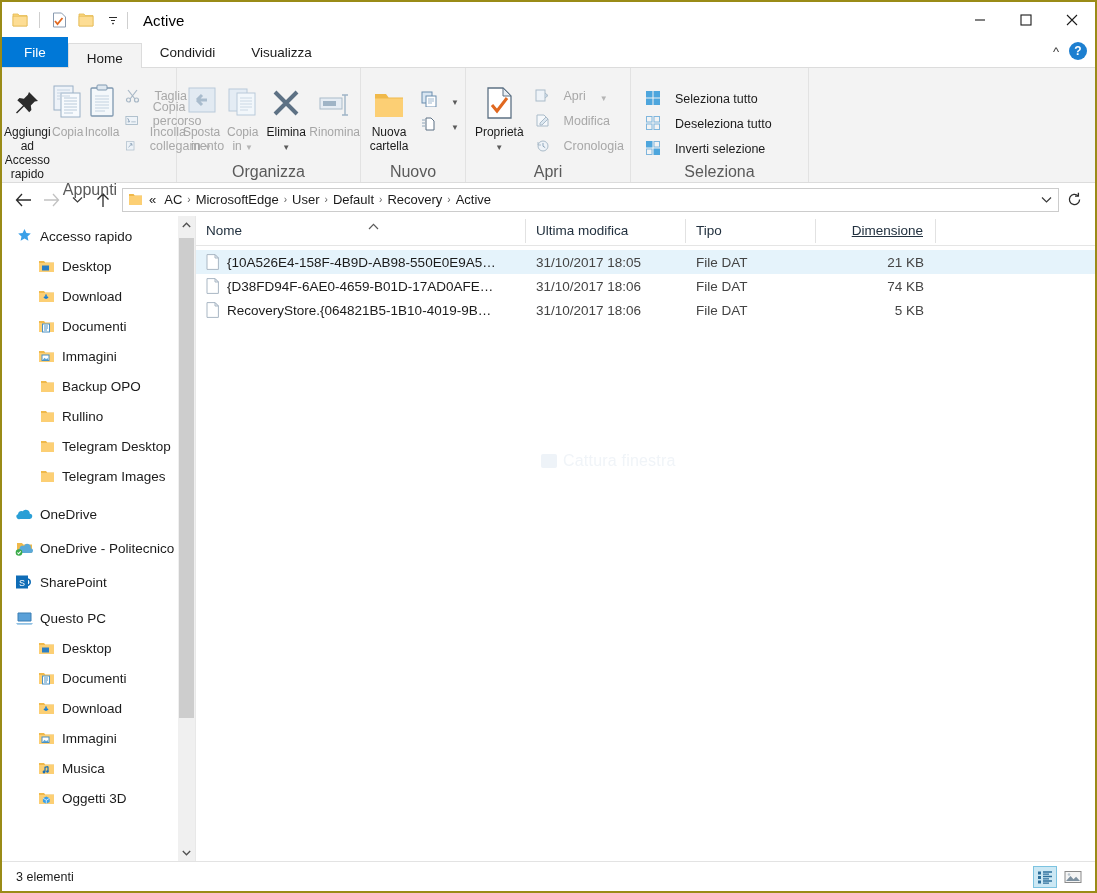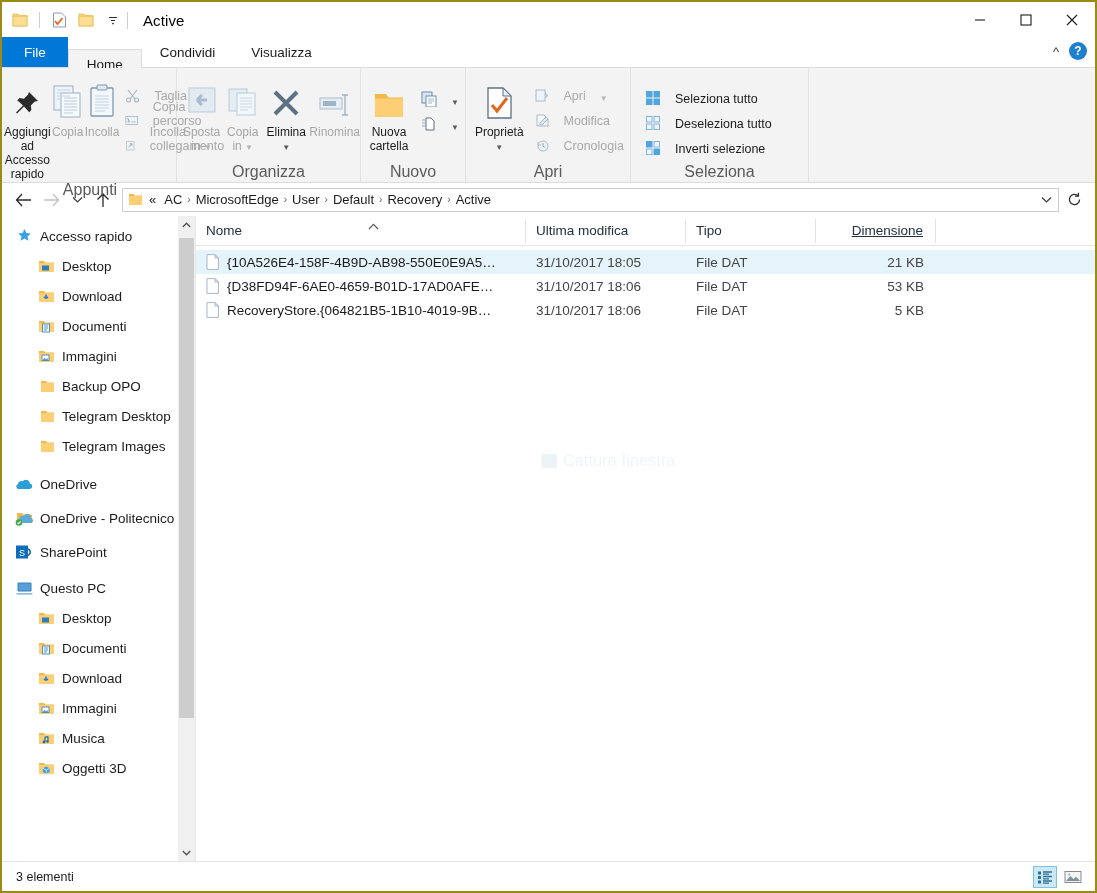--- a/index.html
+++ b/index.html
@@ -47,21 +47,21 @@
     position: relative;
     border-bottom: 1px solid #dcdcdc;
   }
   .tab {
     height: 30px; padding: 0 18px;
     display: flex; align-items: center; justify-content: center;
     font-size: 13.5px; color: #1b1b1b;
     background: transparent;
   }
   .tab.file { background: #0078d7; color: #fff; padding: 0 22px; }
-  .tab.active { background: #f3f3f3; border:1px solid #dcdcdc; border-bottom:1px solid #f3f3f3; position:relative; top:12px; }
+  .tab.active { background: #f3f3f3; border:1px solid #dcdcdc; border-bottom:1px solid #f3f3f3; position:relative; top:6px; }
   .tabstrip-right { position: absolute; right: 8px; top: 4px; display: flex; align-items: center; gap: 10px; }
   .chev-up { color:#3a3a3a; font-size:13px; }
   .help-circle {
     width: 18px; height: 18px; border-radius: 50%;
     background: #1d7fd0; color: #fff; font-size: 12px; font-weight: bold;
     display: flex; align-items: center; justify-content: center;
   }
 
   
   .ribbon {
@@ -669,20 +669,29 @@
         <div class="navitem lvl1">
           <span class="nic">
             <svg width="17" height="15" viewBox="0 0 17 15">
                 <path d="M3 2h5l1.2 1.6H16V13H3z" fill="#f0b94a"></path>
                 <path d="M3 4h13v9H3z" fill="#fccf74"></path>
               </svg>
           </span>
           <span>Backup OPO</span>
         </div>
 
+        <div class="navitem lvl1">
+          <span class="nic">
+            <svg width="17" height="15" viewBox="0 0 17 15">
+                <path d="M3 2h5l1.2 1.6H16V13H3z" fill="#f0b94a"></path>
+                <path d="M3 4h13v9H3z" fill="#fccf74"></path>
+              </svg>
+          </span>
+          <span>Rullino</span>
+        </div>
 
         <div class="navitem lvl1">
           <span class="nic">
             <svg width="17" height="15" viewBox="0 0 17 15">
                 <path d="M3 2h5l1.2 1.6H16V13H3z" fill="#f0b94a"></path>
                 <path d="M3 4h13v9H3z" fill="#fccf74"></path>
               </svg>
           </span>
           <span>Telegram Desktop</span>
         </div>
@@ -872,21 +881,21 @@
             <span class="fileicon">
               <svg width="13" height="16" viewBox="0 0 13 16">
                   <path d="M1 .6h8l3.4 3.4v11.4H1z" fill="#fff" stroke="#a9b7c4"></path>
                   <path d="M9 .6L12.4 4H9z" fill="#eef2f6" stroke="#a9b7c4"></path>
                 </svg>
             </span>
             <span>{D38FD94F-6AE0-4659-B01D-17AD0AFE…</span>
           </div>
           <div class="cell cell-mod">31/10/2017 18:06</div>
           <div class="cell cell-tipo">File DAT</div>
-          <div class="cell cell-dim num">53 KB</div>
+          <div class="cell cell-dim num">74 KB</div>
         </div>
 
         <div class="row">
           <div class="cell cell-name">
             <span class="fileicon">
               <svg width="13" height="16" viewBox="0 0 13 16">
                   <path d="M1 .6h8l3.4 3.4v11.4H1z" fill="#fff" stroke="#a9b7c4"></path>
                   <path d="M9 .6L12.4 4H9z" fill="#eef2f6" stroke="#a9b7c4"></path>
                 </svg>
             </span>

